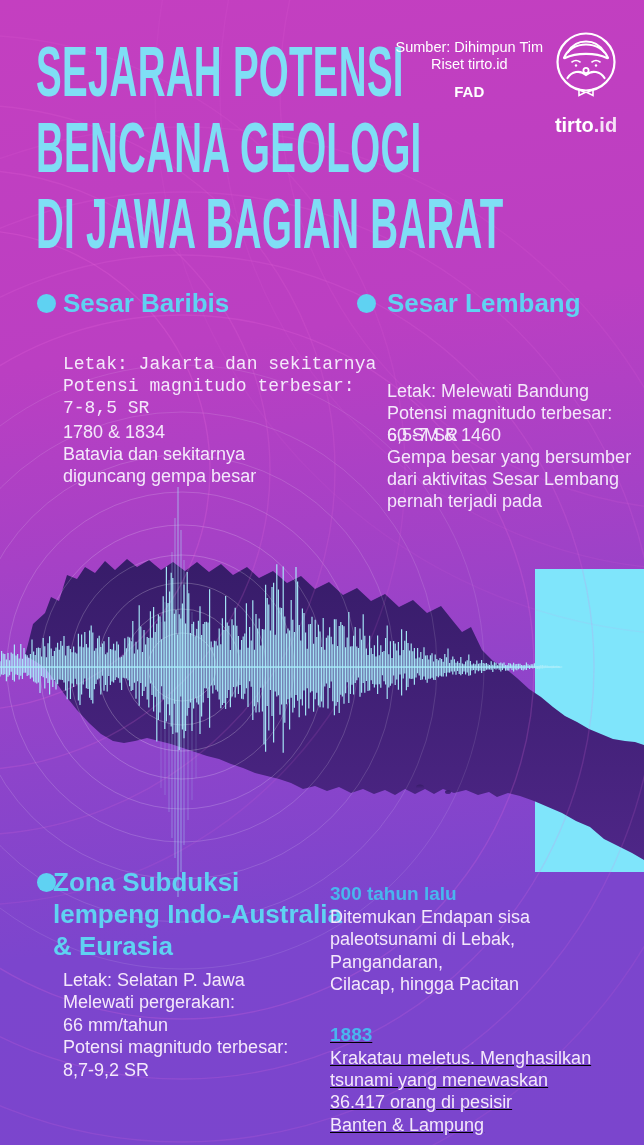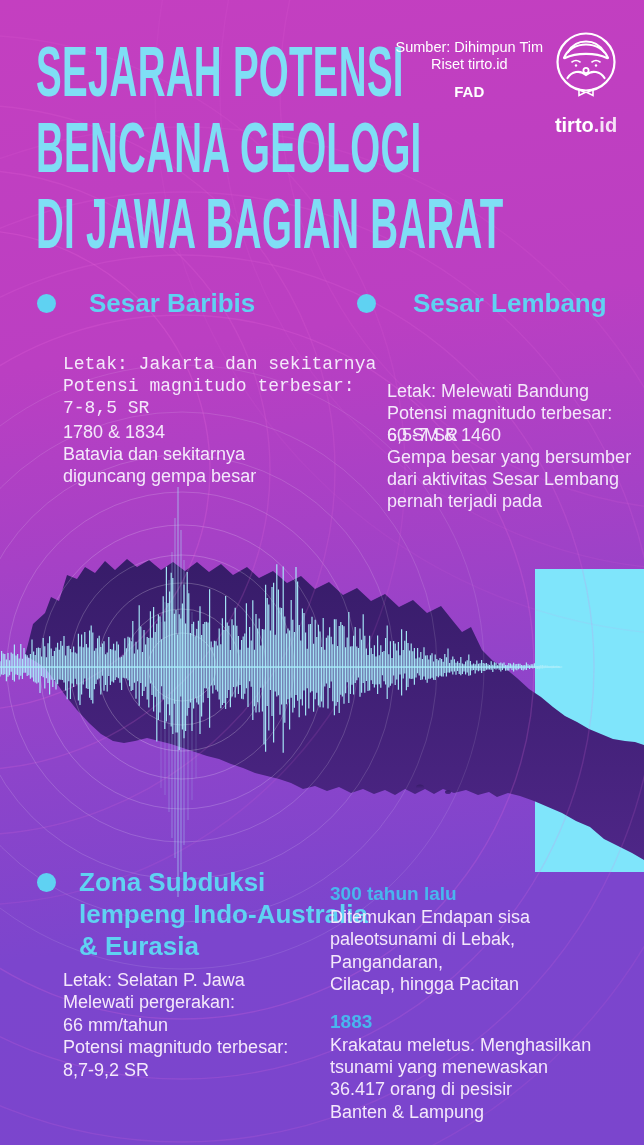--- a/index.html
+++ b/index.html
@@ -19,27 +19,27 @@
   .source{position:absolute;right:101px;top:39px;text-align:center;color:#ffffff;font-size:14.5px;line-height:17px;}
   .source .credit{font-weight:bold;font-size:15px;margin-top:10px;}
   
   .logo{position:absolute;left:551px;top:31px;width:70px;text-align:center;color:#fff;}
   .logo svg{display:block;margin:0 auto;}
   .logo-text{font-size:20px;line-height:22px;margin-top:17px;white-space:nowrap;}
   .logo-text .b{font-weight:bold;}
   .logo-text .l{opacity:.85;font-weight:bold;}
   
   .bullet{position:absolute;width:19px;height:19px;border-radius:50%;background:#5fd2f2;}
-  .sec-h{position:absolute;color:#5fd2f2;font-weight:bold;font-size:26px;line-height:32px;margin-left:26px;}
+  .sec-h{position:absolute;color:#5fd2f2;font-weight:bold;font-size:26px;line-height:32px;}
   .body-block{position:absolute;color:#f4e8fb;font-size:18px;line-height:22px;}
   .body-block.lh{line-height:22.4px;}
   .tl{position:absolute;left:330px;top:882px;width:300px;}
   .tl-title{color:#49b6ee;font-weight:bold;font-size:19px;line-height:24px;}
   .tl-lines{color:#f4e8fb;font-size:18px;line-height:22.4px;}
-  .tl-event + .tl-event{margin-top:14px;}
+  .tl-event + .tl-event{margin-top:27px;text-decoration:underline;}
 </style>
 </head>
 <body>
 
 <div class="stage">
 
   <svg class="art" viewBox="0 0 644 1145">
     <defs>
       <linearGradient id="mapGrad" x1="0" y1="0" x2="0" y2="1">
         <stop offset="0" stop-color="#371c69"></stop>

